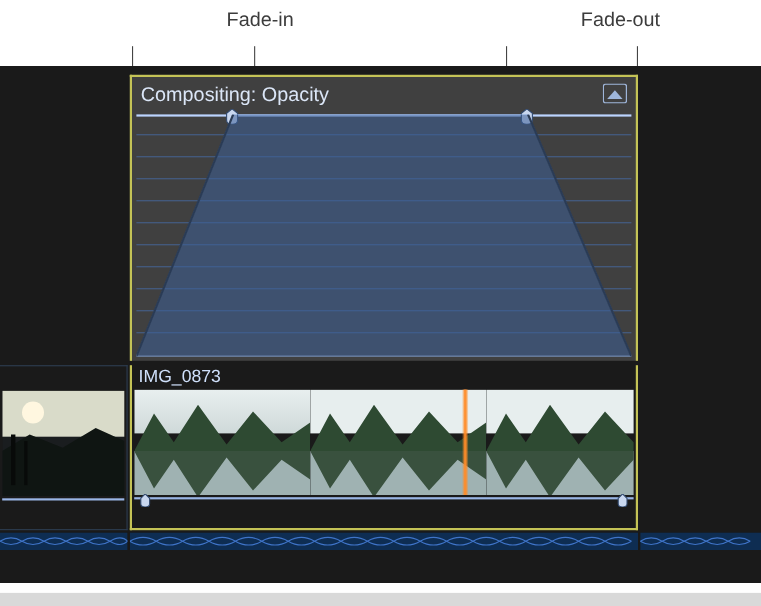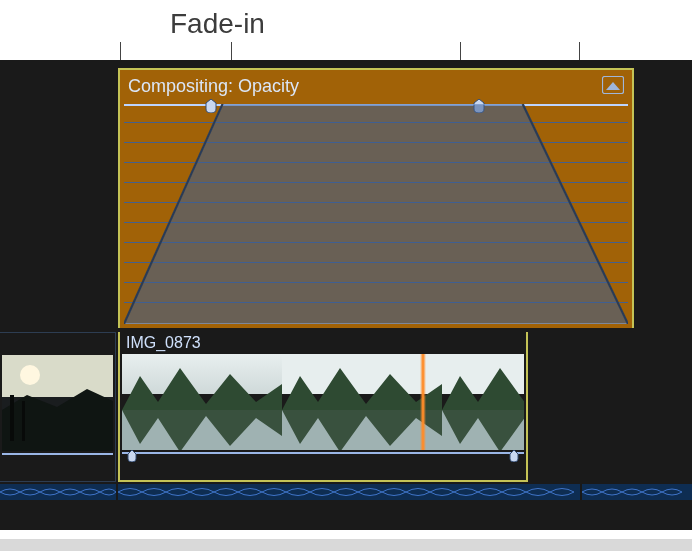--- a/index.html
+++ b/index.html
@@ -1,48 +1,48 @@
 <!DOCTYPE html>
 <html><head>
 <meta charset="utf-8">
 <style>
   html,body{margin:0;padding:0;background:#fff;font-family:-apple-system,Helvetica,Arial,sans-serif;}
   .stage{position:relative;width:692px;height:551px;overflow:hidden;}
   
-  .callout-label{position:absolute;color:#3c3c3c;font-size:28px;}
+  .callout-label{position:absolute;color:#3c3c3c;font-size:18px;margin-left:36px;}
   .callout-label.left{top:8px;left:170px;}
   .callout-label.right{top:8px;left:492px;}
   
   .bracket{position:absolute;top:42px;height:26px;border-left:1px solid #444;border-right:1px solid #444;border-bottom:1px solid #444;}
   .bracket .stem{position:absolute;left:50%;top:26px;width:1px;height:10px;background:#444;}
   .bracket.left{left:120px;width:110px;}
   .bracket.right{left:460px;width:118px;}
   
   .editor{position:absolute;left:0;right:0;top:60px;height:470px;background:#1a1a1a;}
   
-  .anim-panel{position:absolute;left:118px;top:8px;width:516px;height:260px;background:#a16207;border:2px solid #c4c356;border-bottom:none;box-sizing:border-box;}
+  .anim-panel{position:absolute;left:118px;top:8px;width:462px;height:260px;background:#404040;border:2px solid #c4c356;border-bottom:none;box-sizing:border-box;}
   .anim-title{position:absolute;left:8px;top:6px;color:#dbe6f7;font-size:18px;}
   .title-icon{position:absolute;right:8px;top:6px;width:22px;height:18px;}
   .rule-top{position:absolute;left:4px;right:4px;top:34px;height:0;border-top:2px solid #bcd4ff;}
   .rule-top .key{position:absolute;top:-7px;width:14px;height:14px;}
   .rule-top .key.kl{left:80px;}
   .rule-top .key.kr{left:348px;}
   .grid{position:absolute;left:4px;right:4px;top:52px;bottom:4px;}
   .grid .row{position:absolute;left:0;right:0;height:0;border-top:1px solid #45608c;}
   
   .fade-poly{position:absolute;left:4px;right:4px;top:34px;bottom:4px;}
   
   .key svg,.title-icon svg{display:block;}
   
   .filmstrip-row{position:absolute;left:0;right:0;top:272px;height:150px;}
   .clip{position:absolute;top:0;height:150px;box-sizing:border-box;}
   .clip .name{position:absolute;left:6px;top:2px;color:#cfe0fb;font-size:16px;z-index:3;}
   .clip .thumbs{position:absolute;left:2px;right:2px;top:22px;height:96px;overflow:hidden;display:flex;}
   .clip.prev{left:0;width:116px;border:1px solid #2d3d52;border-left:none;}
-  .clip.sel{left:118px;width:410px;border:2px solid #c4c356;border-top:none;}
+  .clip.sel{left:118px;width:462px;border:2px solid #c4c356;border-top:none;}
   .clip.next{left:582px;width:110px;border:1px solid #2d3d52;border-right:none;}
   .thumb{flex:0 0 auto;height:96px;}
   
   .playhead-slice{position:absolute;top:22px;width:6px;height:96px;background:linear-gradient(to right,rgba(255,140,40,0) 0%, rgba(255,140,40,.95) 40%, rgba(255,140,40,.95) 60%, rgba(255,140,40,0) 100%);left:300px;z-index:4;}
   
   .mini-line{position:absolute;left:2px;right:2px;top:120px;height:0;border-top:2px solid #9ab6e6;}
   .mini-key{position:absolute;top:-6px;width:12px;height:12px;}
   
   .audio-band{position:absolute;left:0;right:0;top:424px;height:16px;background:#191919;}
   .audio-seg{position:absolute;top:0;height:16px;}
@@ -51,20 +51,21 @@
   .bottom-bar{position:absolute;left:0;right:0;bottom:0;height:12px;background:#d9d9d9;}
   
   .lscape{display:block;}
 </style>
 </head>
 <body>
 
 <div class="stage">
 
   <div class="callout-label left">Fade-in</div>
+  <div class="callout-label right">Fade-out</div>
 
   <div class="bracket left">
       <div class="stem"></div>
     </div>
   <div class="bracket right">
       <div class="stem"></div>
     </div>
 
   <div class="editor">
 

